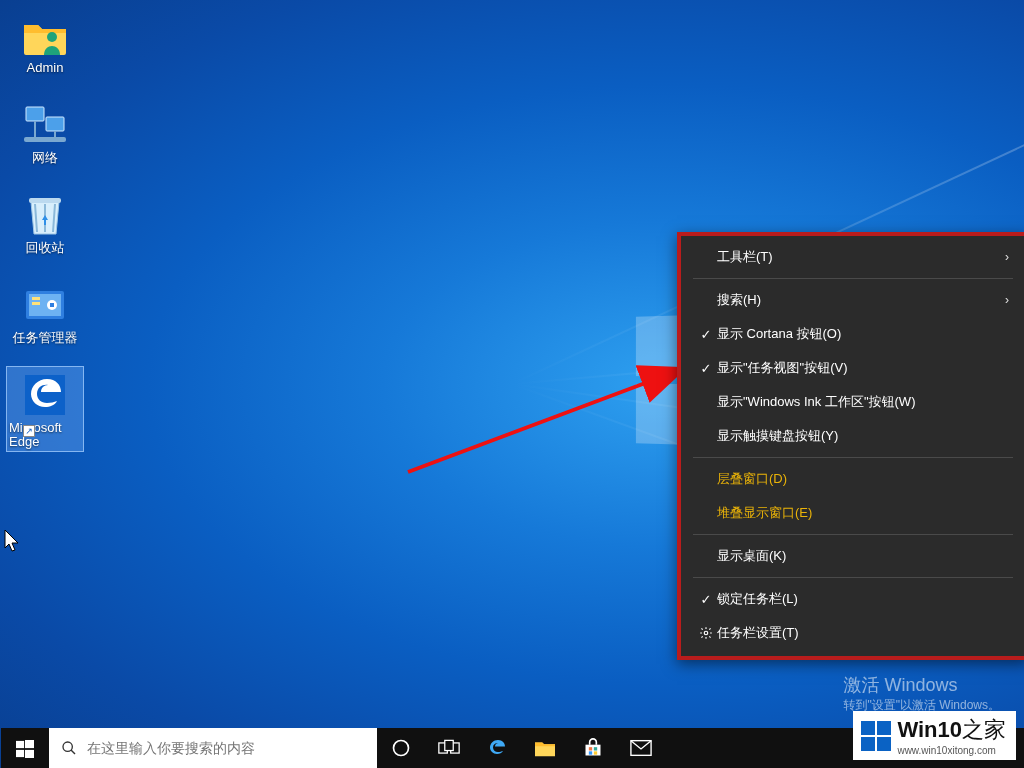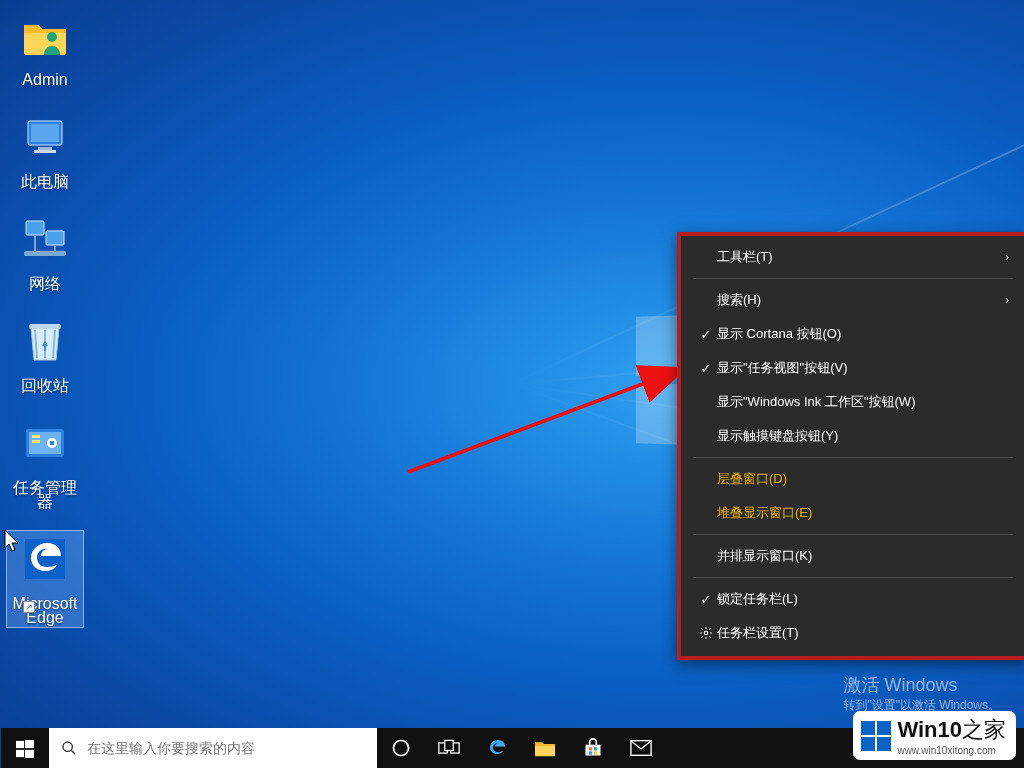--- a/index.html
+++ b/index.html
@@ -15,21 +15,21 @@
   .ray.r1{transform:translate(0,-1px) rotate(-5deg);} .ray.r2{transform:translate(0,-1px) rotate(8deg);}
   .ray.r3{transform:translate(0,-1px) rotate(-25deg);} .ray.r4{transform:translate(0,-1px) rotate(20deg);}
   .logo-hint { position:absolute; left:632px; top:315px; width:130px; height:130px; display:grid; grid-template-columns:1fr 1fr; grid-template-rows:1fr 1fr; gap:8px; transform:perspective(600px) rotateY(-15deg);}
   .logo-hint span{ background:rgba(255,255,255,0.25); }
 
   
   .icon-grid { position: absolute; top: 6px; left: 6px; width: 90px; }
   .desktop-icon { width: 78px; padding: 4px 2px 2px; margin-bottom: 18px; display:flex; flex-direction:column; align-items:center; cursor:pointer; border:1px solid transparent; }
   .desktop-icon.selected { background: rgba(120,180,255,0.35); border:1px solid rgba(170,210,255,0.7);}
   .desktop-icon .glyph { width: 48px; height: 48px; display:flex; align-items:center; justify-content:center; }
-  .desktop-icon .label { color:#fff; font-size:16px; text-align:center; line-height:14px; margin-top:14px; text-shadow:0 1px 2px rgba(0,0,0,0.6); word-break:break-word;}
+  .desktop-icon .label { color:#fff; font-size:13px; text-align:left; line-height:14px; margin-top:2px; text-shadow:0 1px 2px rgba(0,0,0,0.6); word-break:break-word;}
   .shortcut-arrow{position:absolute; width:12px;height:12px; background:#fff; border:1px solid #888; bottom:14px; left:16px; font-size:9px; line-height:10px; text-align:center; color:#1560c0;}
 
   
   svg { display:block; }
 
   
   .context-menu {
     position:absolute; left:677px; top:232px; width:352px;
     background:#2b2b2b; color:#fff; font-size:13px;
     box-shadow:0 4px 14px rgba(0,0,0,0.5); padding:4px 0 6px;
@@ -59,21 +59,21 @@
     position:absolute; left:1px; bottom:0; width:100%; height:40px;
     background:#101010; display:flex; align-items:stretch; color:#fff;
   }
   .tb-btn { width:48px; display:flex; align-items:center; justify-content:center; cursor:pointer; }
   .searchbox { flex:0 0 328px; background:#fff; display:flex; align-items:center; padding:0 8px 0 12px; color:#666; font-size:14px; gap:10px;}
   .searchbox .sicon{color:#333;}
   .searchbox input{ border:none; outline:none; flex:1; font-size:14px; color:#333; background:transparent; font-family:inherit;}
   .tb-start svg{transform:translateY(1px);}
   
   .brand{
-    position:absolute; right:8px; bottom:8px; background:#fff; padding:4px 10px 4px 8px; display:flex; align-items:center; gap:6px; font-weight:600; font-size:22px; color:#111; border-radius:7px;
+    position:absolute; right:8px; bottom:8px; background:#fff; padding:4px 10px 4px 8px; display:flex; align-items:center; gap:6px; font-weight:600; font-size:22px; color:#111; border-radius:0;
   }
   .brand small{display:block; font-size:10px; font-weight:400; color:#555;}
   .brand .logo{display:grid; grid-template-columns:1fr 1fr; grid-template-rows:1fr 1fr; gap:2px; width:30px; height:30px;}
   .brand .logo span{background:#0a62c4;}
 </style>
 </head>
 <body>
 
 <div class="desktop">
   <div class="ray r1"></div>
@@ -95,31 +95,20 @@
       <svg width="46" height="44" viewBox="0 0 46 44">
         <path d="M2 12h14l4 4h24v24a2 2 0 0 1-2 2H4a2 2 0 0 1-2-2z" fill="#ffd65a"></path>
         <path d="M2 12h14l4 4h24v4H2z" fill="#ffbd2e"></path>
         <circle cx="30" cy="24" r="5" fill="#1fa37a"></circle>
         <path d="M22 42c0-6 4-9 8-9s8 3 8 9" fill="#1fa37a"></path>
       </svg>
     </div>
     <div class="label">Admin</div>
   </div>
 
-  <div class="desktop-icon">
-    <div class="glyph">
-      <svg width="46" height="44" viewBox="0 0 46 44">
-        <rect x="6" y="6" width="34" height="24" rx="2" fill="#2f7fe0" stroke="#cfe8ff" stroke-width="1"></rect>
-        <rect x="9" y="9" width="28" height="18" fill="#5aa6ef"></rect>
-        <rect x="16" y="32" width="14" height="3" fill="#9bbbd8"></rect>
-        <rect x="12" y="35" width="22" height="3" fill="#cdd9e4"></rect>
-      </svg>
-    </div>
-    <div class="label">此电脑</div>
-  </div>
 
   <div class="desktop-icon">
     <div class="glyph">
       <svg width="46" height="44" viewBox="0 0 46 44">
         <rect x="4" y="4" width="18" height="14" rx="1" fill="#4ca0ea" stroke="#cfe8ff"></rect>
         <rect x="24" y="14" width="18" height="14" rx="1" fill="#4ca0ea" stroke="#cfe8ff"></rect>
         <rect x="2" y="34" width="42" height="5" rx="2" fill="#7aa8d0"></rect>
         <rect x="12" y="18" width="2" height="16" fill="#7aa8d0"></rect>
         <rect x="32" y="28" width="2" height="6" fill="#7aa8d0"></rect>
       </svg>
@@ -213,21 +202,21 @@
     <span class="chk"></span>
       <span class="txt">层叠窗口(D)</span>
   </div>
   <div class="item disabled">
     <span class="chk"></span>
       <span class="txt">堆叠显示窗口(E)</span>
   </div>
   <div class="sep"></div>
   <div class="item">
     <span class="chk"></span>
-      <span class="txt">并排显示窗口(K)</span>
+      <span class="txt">显示桌面(K)</span>
   </div>
   <div class="sep"></div>
   <div class="item">
     <span class="chk">✓</span>
       <span class="txt">锁定任务栏(L)</span>
   </div>
   <div class="item">
     <span class="chk">
       <svg width="14" height="14" viewBox="0 0 24 24" fill="none" stroke="#fff" stroke-width="2">
           <circle cx="12" cy="12" r="3"></circle>

